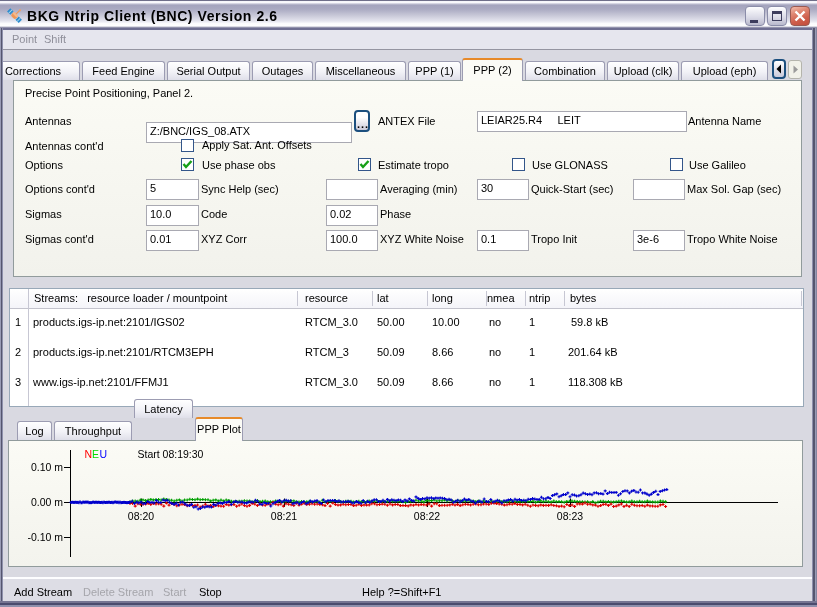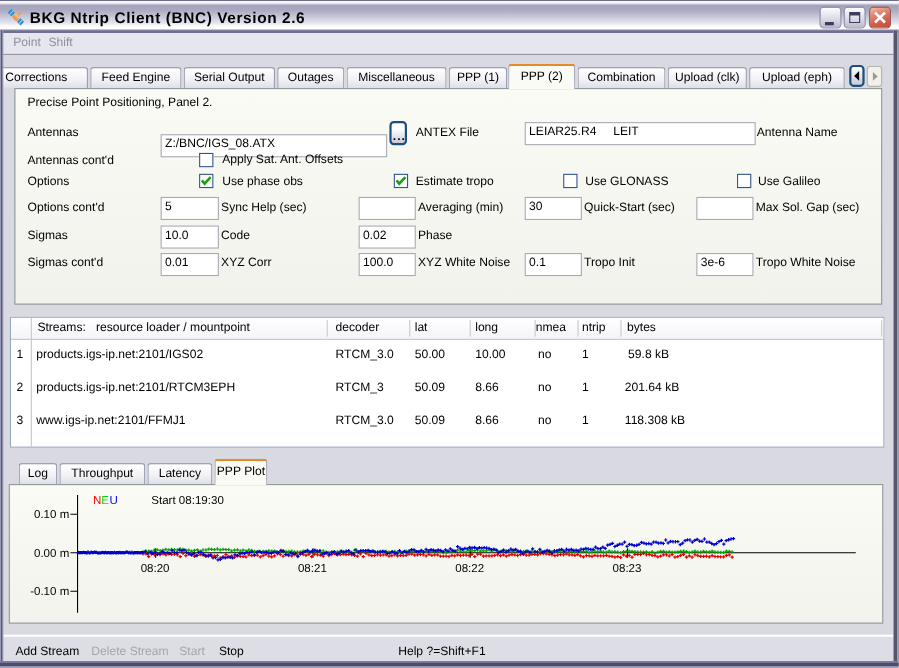--- a/index.html
+++ b/index.html
@@ -142,21 +142,21 @@
 <div class="abs" style="left:10px;top:289px;width:793px;height:19px;background:linear-gradient(#ffffff,#f4f4f9);border-bottom:1px solid #c3c3cd"></div>
 <div class="hsep" style="left:28px;top:289px;height:117px"></div>
 <div class="hsep" style="left:297px;top:291px;height:15px"></div>
 <div class="hsep" style="left:372px;top:291px;height:15px"></div>
 <div class="hsep" style="left:427px;top:291px;height:15px"></div>
 <div class="hsep" style="left:486px;top:291px;height:15px"></div>
 <div class="hsep" style="left:525px;top:291px;height:15px"></div>
 <div class="hsep" style="left:564px;top:291px;height:15px"></div>
 <div class="hsep" style="left:801px;top:291px;height:15px"></div>
 <div class="lbl" style="left:34px;top:292px">Streams:&nbsp;&nbsp; resource loader / mountpoint</div>
-<div class="lbl" style="left:305px;top:292px">decoder</div>
+<div class="lbl" style="left:305px;top:292px">resource</div>
 <div class="lbl" style="left:377px;top:292px">lat</div>
 <div class="lbl" style="left:432px;top:292px">long</div>
 <div class="lbl" style="left:487px;top:292px">nmea</div>
 <div class="lbl" style="left:529px;top:292px">ntrip</div>
 <div class="lbl" style="left:570px;top:292px">bytes</div>
 
 <div class="lbl" style="left:15px;top:316px">1</div>
 <div class="lbl" style="left:33px;top:316px">products.igs-ip.net:2101/IGS02</div>
 <div class="lbl" style="left:305px;top:316px">RTCM_3.0</div>
 <div class="lbl" style="left:377px;top:316px">50.00</div>
@@ -178,21 +178,21 @@
 <div class="lbl" style="left:33px;top:376px">www.igs-ip.net:2101/FFMJ1</div>
 <div class="lbl" style="left:305px;top:376px">RTCM_3.0</div>
 <div class="lbl" style="left:377px;top:376px">50.09</div>
 <div class="lbl" style="left:432px;top:376px">8.66</div>
 <div class="lbl" style="left:489px;top:376px">no</div>
 <div class="lbl" style="left:529px;top:376px">1</div>
 <div class="lbl" style="left:568px;top:376px">118.308 kB</div>
 
 <div class="tab" style="left:17px;top:421px;width:35px;height:19px">Log</div>
 <div class="tab" style="left:54px;top:421px;width:78px;height:19px">Throughput</div>
-<div class="tab" style="left:134px;top:421px;width:59px;height:19px">Latency</div>
+<div class="tab" style="left:134px;top:399px;width:59px;height:19px">Latency</div>
 <div class="tab sel" style="left:195px;top:417px;width:48px;height:24px">PPP Plot</div>
 
 <div class="abs" style="left:8px;top:440px;width:795px;height:127px;background:linear-gradient(#fbfbf5,#f3f3ed);border:1px solid #919b9c;box-sizing:border-box;z-index:1"></div>
 <div class="abs" style="left:0;top:0;z-index:2">
     <svg class="abs" style="left:0;top:0" width="817" height="607">
 <g stroke="#000" stroke-width="1">
 <line x1="70.5" y1="450" x2="70.5" y2="557"></line>
 <line x1="70" y1="502.5" x2="778" y2="502.5"></line>
 <line x1="64" y1="467.5" x2="70" y2="467.5"></line>
 <line x1="64" y1="502.5" x2="70" y2="502.5"></line>

